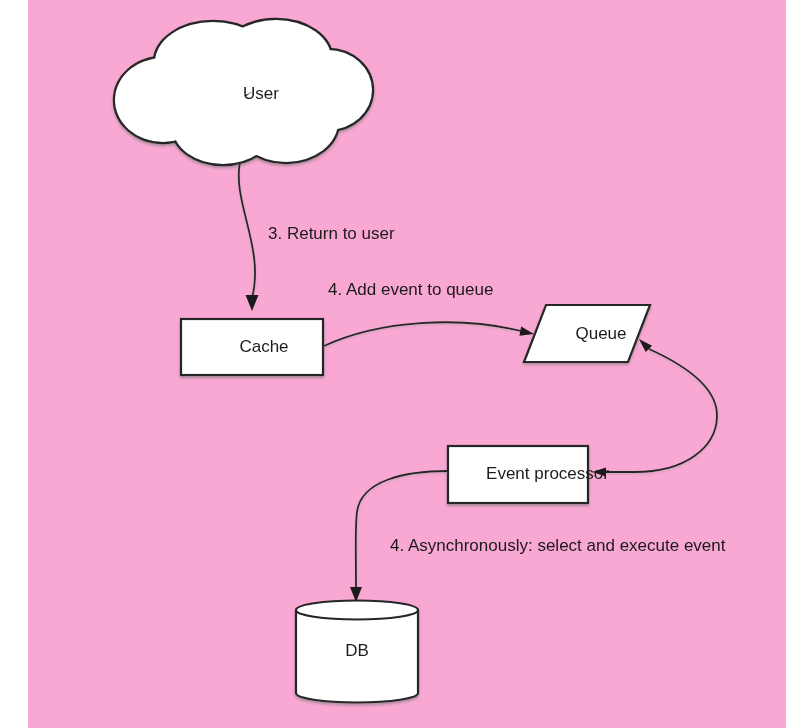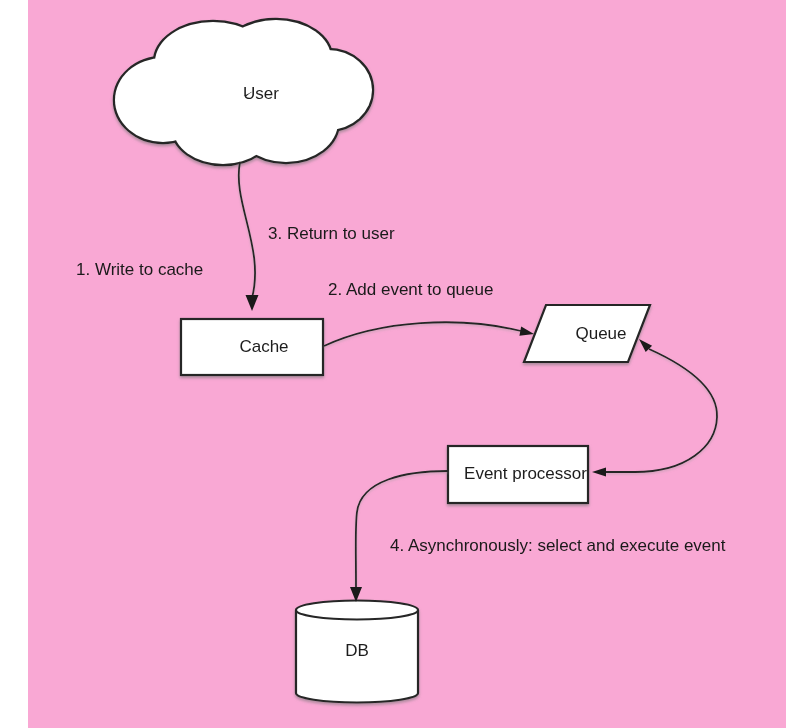--- a/index.html
+++ b/index.html
@@ -100,21 +100,20 @@
       <polygon points="506,334 491.4,335.8 493.2,326.6"></polygon>
       <polygon points="611,339 624.1,345.7 617.7,352.1"></polygon>
       <polygon points="564,472 578,467.5 578,476.5"></polygon>
       <polygon points="328,602 322,587 334,587"></polygon>
     </g>
   </svg>
 
   <div class="node-label" style="left:233px; top:94px;">User</div>
   <div class="node-label" style="left:236px; top:347px;">Cache</div>
   <div class="node-label" style="left:573px; top:334px;">Queue</div>
-  <div class="node-label" style="left:484px; top:474px;padding-left:27px;">Event processor</div>
+  <div class="node-label" style="left:506px; top:474px;padding-left:27px;">Event processor</div>
   <div class="node-label" style="left:329px; top:651px;">DB</div>
 
-  <div class="edge-label" style="left:48px; top:260px;">1. Write to cache</div>
-  <div class="edge-label" style="left:300px; top:280px;">2. Add event to queue</div>
+  <div class="edge-label" style="left:300px; top:280px;">4. Add event to queue</div>
   <div class="edge-label" style="left:240px; top:224px;">3. Return to user</div>
   <div class="edge-label" style="left:362px; top:536px;">4. Asynchronously: select and execute event</div>
 
 </div>
 
 </body></html>

